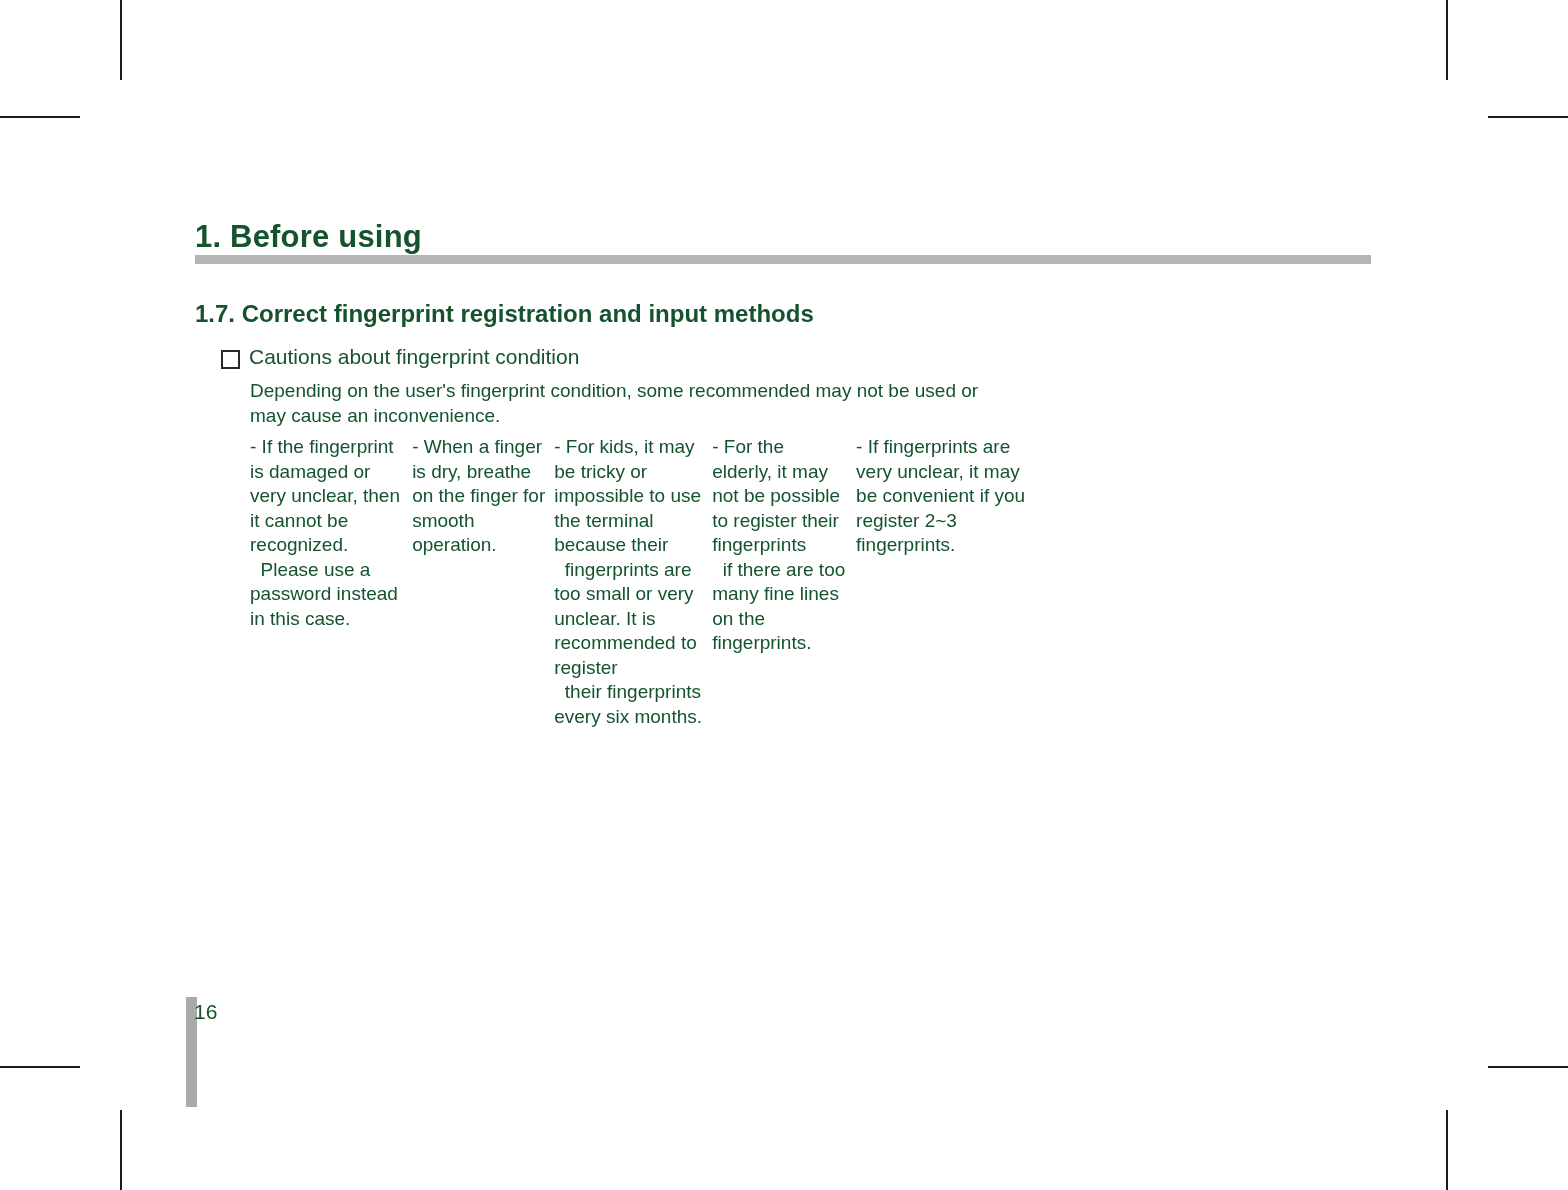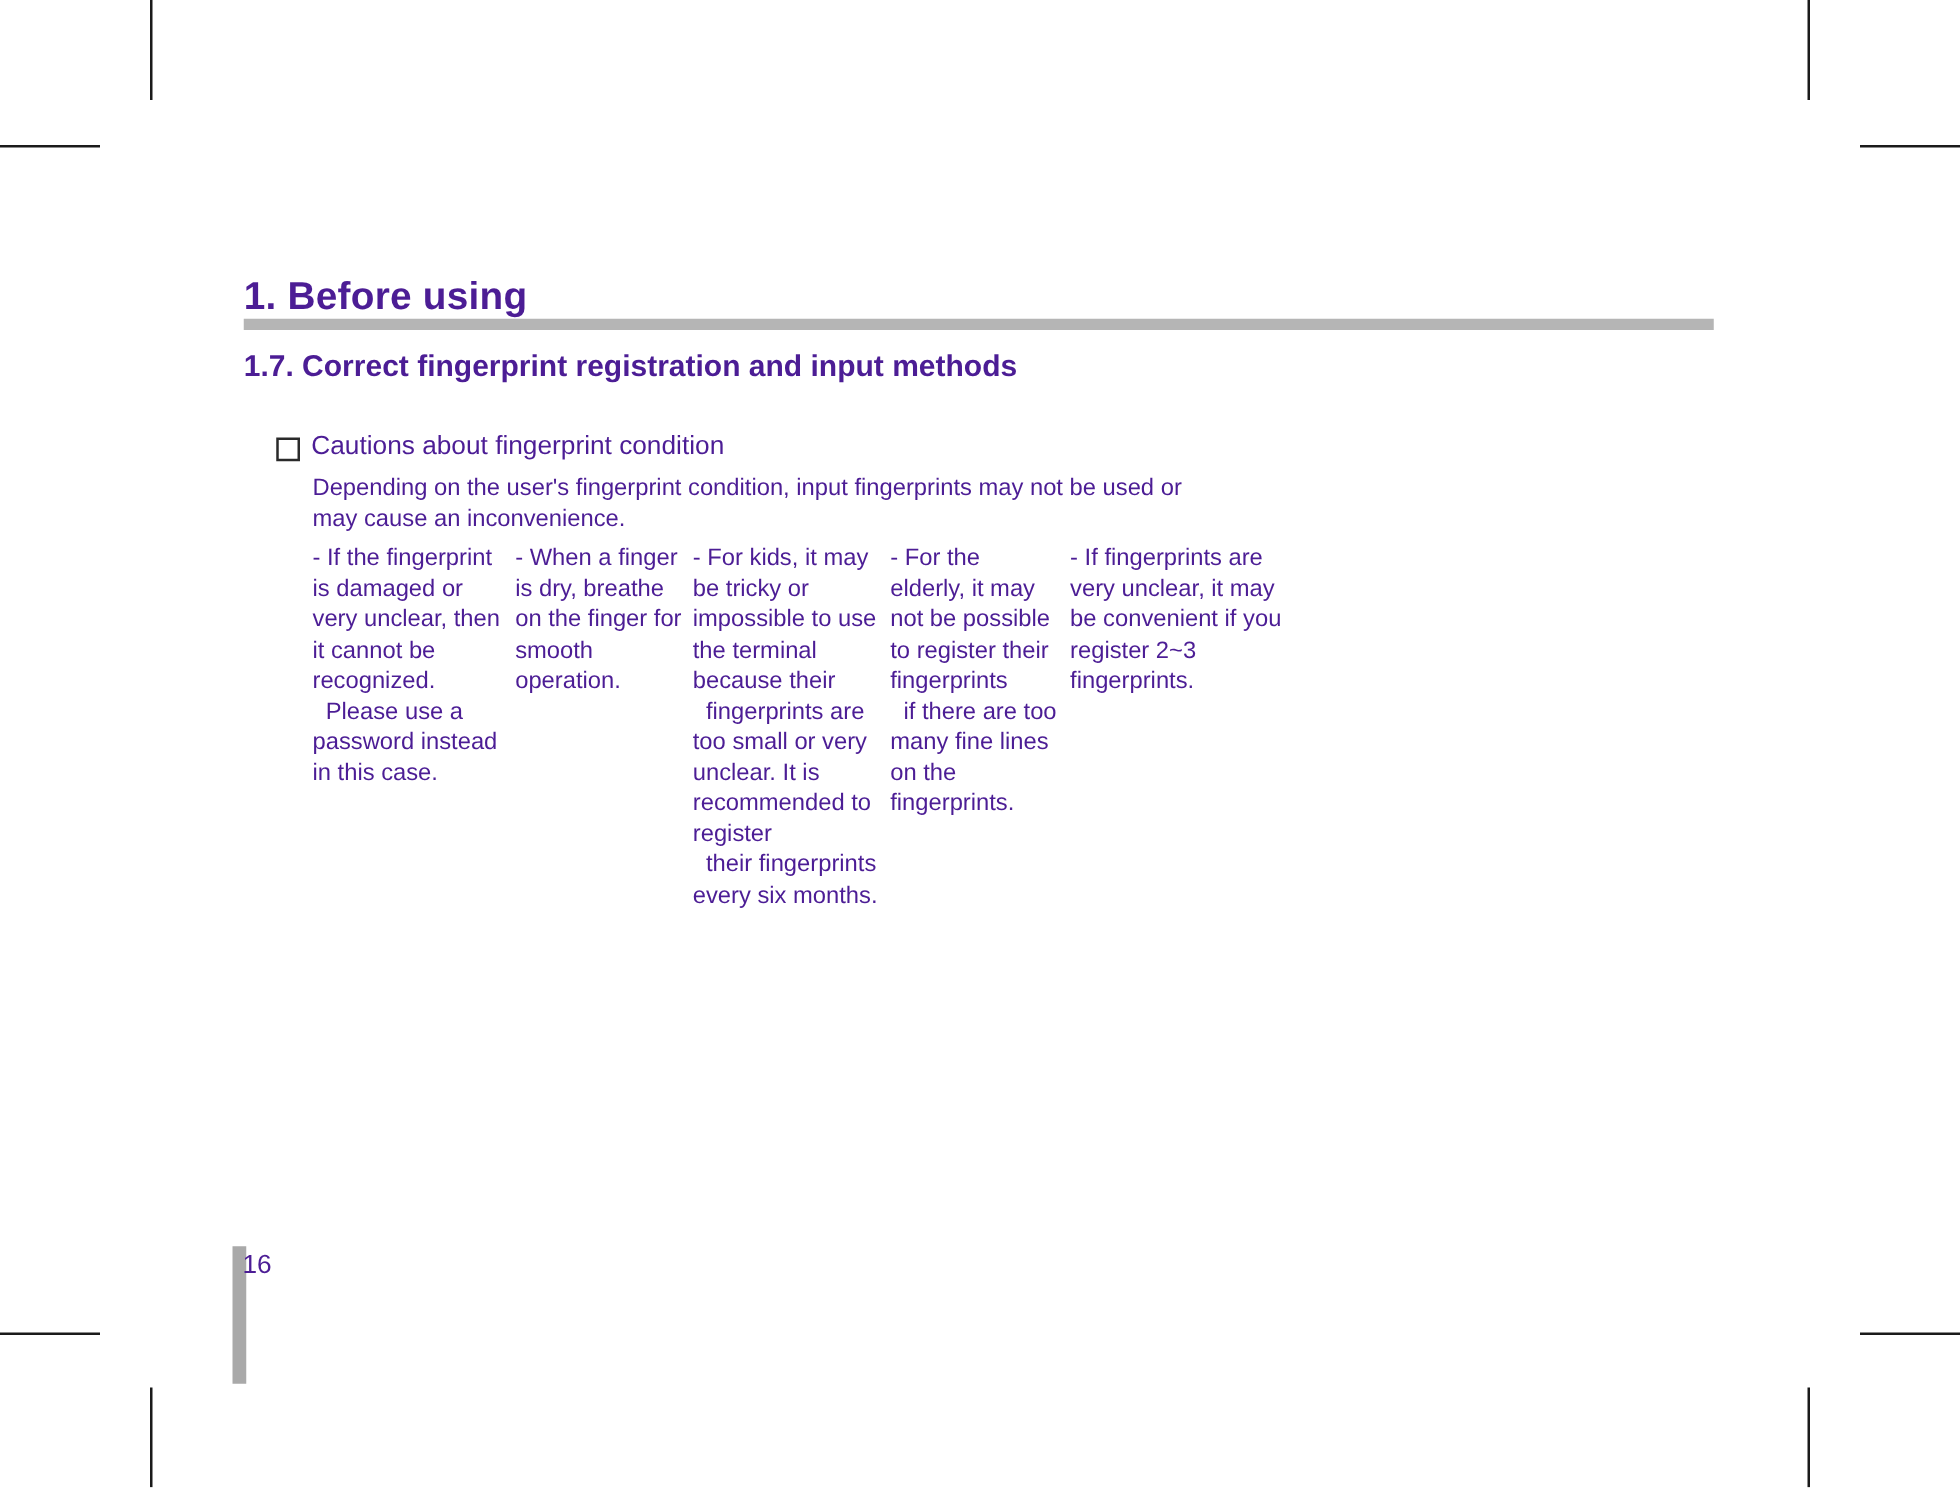--- a/index.html
+++ b/index.html
@@ -6,21 +6,21 @@
     margin: 0;
     padding: 0;
     background: #ffffff;
   }
   .page {
     position: relative;
     width: 1568px;
     height: 1190px;
     background: #ffffff;
     font-family: "Liberation Sans", sans-serif;
-    color: #4c1d95;
+    color: #14532d;
     overflow: hidden;
   }
   
   .crop {
     position: absolute;
     background: #1a1a1a;
   }
   .crop.v { width: 2px; height: 80px; }
   .crop.h { width: 80px; height: 2px; }
   .crop.tl-v { left: 120px; top: 0; }
@@ -45,21 +45,21 @@
     position: absolute;
     left: 195px;
     top: 255px;
     width: 1176px;
     height: 9px;
     background: #b5b5b5;
   }
   .section-heading {
     position: absolute;
     left: 195px;
-    top: 280px;
+    top: 300px;
     font-size: 24px;
     font-weight: bold;
     line-height: 28px;
   }
   .checkbox-row {
     position: absolute;
     left: 221px;
     top: 345px;
     display: flex;
     align-items: flex-end;
@@ -129,21 +129,21 @@
   <div class="title-rule"></div>
 
   <div class="section-heading">1.7. Correct fingerprint registration and input methods</div>
 
   <div class="checkbox-row">
     <span class="checkbox-box"></span>
     <span>Cautions about fingerprint condition</span>
   </div>
 
   <div class="content">
-    <div class="intro-paragraph">Depending on the user's fingerprint condition, input fingerprints may not be used or
+    <div class="intro-paragraph">Depending on the user's fingerprint condition, some recommended may not be used or
 may cause an inconvenience.</div>
     <div class="bullet-list">
         <div class="bullet">- If the fingerprint is damaged or very unclear, then it cannot be recognized.
   Please use a password instead in this case.</div>
         <div class="bullet">- When a finger is dry, breathe on the finger for smooth operation.</div>
         <div class="bullet">- For kids, it may be tricky or impossible to use the terminal because their
   fingerprints are too small or very unclear. It is recommended to register
   their fingerprints every six months.</div>
         <div class="bullet">- For the elderly, it may not be possible to register their fingerprints
   if there are too many fine lines on the fingerprints.</div>

